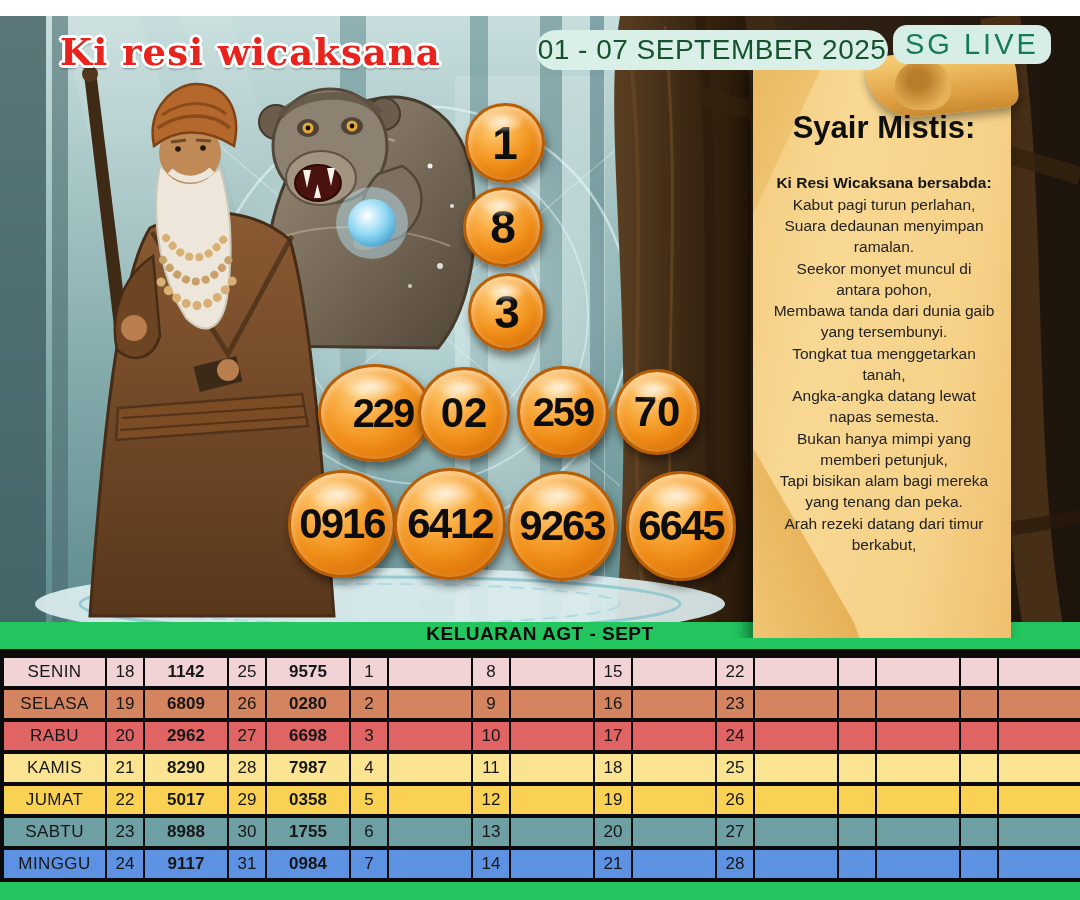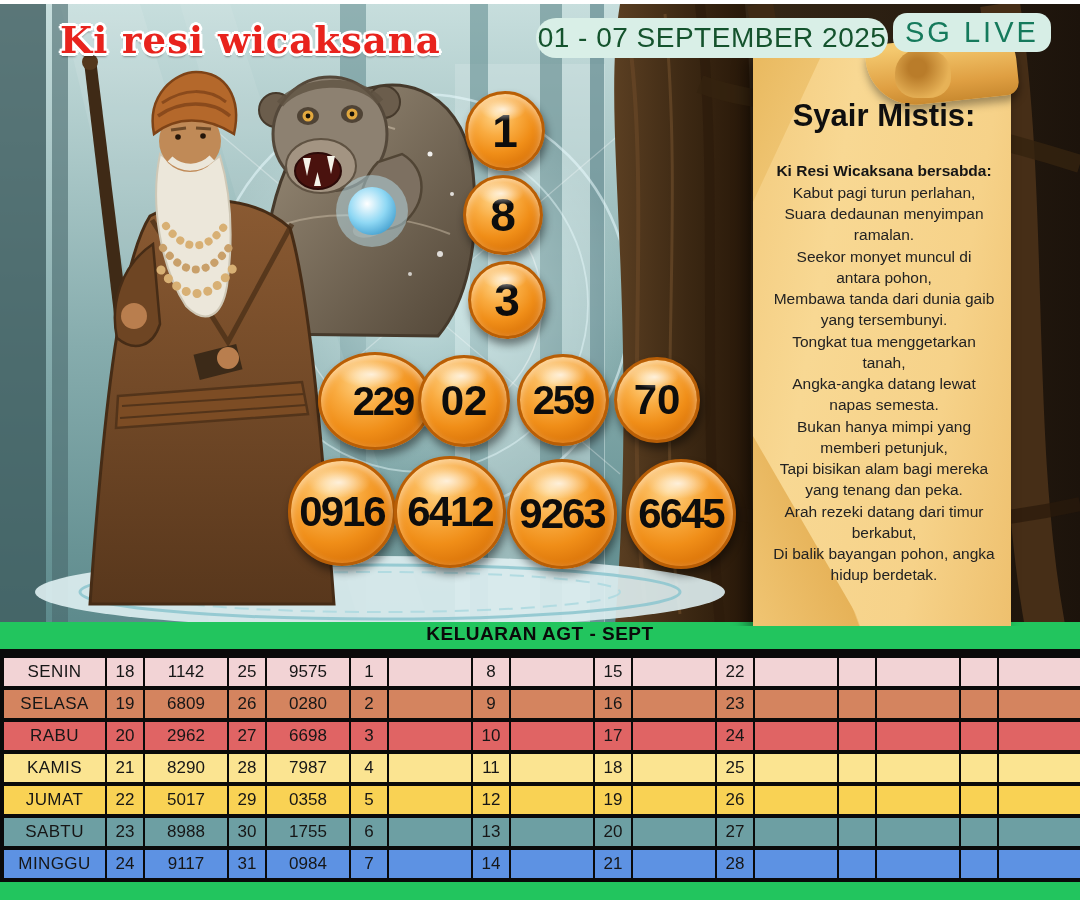--- a/index.html
+++ b/index.html
@@ -1,19 +1,19 @@
 <!DOCTYPE html>
 <html><head>
 <meta charset="utf-8">
 <style>
   html,body{margin:0;padding:0;background:#ffffff;}
   .canvas{position:relative;width:1080px;height:900px;overflow:hidden;background:#fff;
           font-family:"Liberation Sans",sans-serif;}
   
-  .art{position:absolute;left:0;top:4px;width:1080px;height:622px;overflow:hidden;background:#6f9b9c;}
+  .art{position:absolute;left:0;top:16px;width:1080px;height:622px;overflow:hidden;background:#6f9b9c;}
   .art svg{position:absolute;left:0;top:0;}
   
   .main-title{position:absolute;left:60px;top:14px;font-family:"DejaVu Serif",serif;
     font-weight:800;font-size:37px;letter-spacing:1px;color:#e8231d;z-index:6;
     text-shadow:-2px -2px 0 #fff,2px -2px 0 #fff,-2px 2px 0 #fff,2px 2px 0 #fff,
                  0 -3px 0 #fff,0 3px 0 #fff,-3px 0 0 #fff,3px 0 0 #fff,0 4px 2px rgba(0,0,0,.35);}
   .date-pill{position:absolute;left:536px;top:14px;width:352px;height:40px;z-index:6;
     background:#d9efe7;border-radius:20px;display:flex;align-items:center;justify-content:center;
     color:#14532d;font-size:28px;letter-spacing:.5px;}
   .brand-pill{position:absolute;left:893px;top:9px;z-index:7;background:#d7eee6;border-radius:14px;
@@ -48,21 +48,21 @@
   .table-topline{height:5px;background:#0a0a0a;margin-top:3px;}
   .table-title{height:24px;display:flex;align-items:center;justify-content:center;
     font-weight:bold;font-size:19px;color:#0a0a0a;letter-spacing:.5px;}
   table.results{border-collapse:collapse;table-layout:fixed;width:1080px;}
   table.results{border:4px solid #0a0a0a;}
   table.results td{border-left:2.5px solid #0a0a0a;border-right:2.5px solid #0a0a0a;
     border-top:4px solid #0a0a0a;border-bottom:4px solid #0a0a0a;
     height:26px;text-align:center;vertical-align:middle;font-size:17px;color:#161616;
     overflow:hidden;white-space:nowrap;}
   td.day-cell{font-size:17.5px;letter-spacing:.4px;}
-  td.result-cell{font-weight:normal;font-size:18px;}
+  td.result-cell{font-weight:bold;font-size:18px;}
 </style>
 </head>
 <body>
 
 <div class="canvas">
 
   <div class="art">
     <svg width="1080" height="622" viewBox="0 0 1080 622">
       <defs>
         <linearGradient id="mistGrad" x1="0" y1="0" x2="0" y2="1">
@@ -228,21 +228,20 @@
         <div id="poem">
             <div class="poem-line">Kabut pagi turun perlahan,</div>
             <div class="poem-line">Suara dedaunan menyimpan ramalan.</div>
             <div class="poem-line">Seekor monyet muncul di antara pohon,</div>
             <div class="poem-line">Membawa tanda dari dunia gaib yang tersembunyi.</div>
             <div class="poem-line">Tongkat tua menggetarkan tanah,</div>
             <div class="poem-line">Angka-angka datang lewat napas semesta.</div>
             <div class="poem-line">Bukan hanya mimpi yang memberi petunjuk,</div>
             <div class="poem-line">Tapi bisikan alam bagi mereka yang tenang dan peka.</div>
             <div class="poem-line">Arah rezeki datang dari timur berkabut,</div>
-            <div class="poem-line">Di balik bayangan pohon, angka hidup berdetak.</div>
           </div>
       </div>
     </div>
   </div>
 
   <div class="table-section">
     <div class="table-title">KELUARAN AGT - SEPT</div>
     <div class="table-topline"></div>
     <table class="results">
       <colgroup id="cols">

